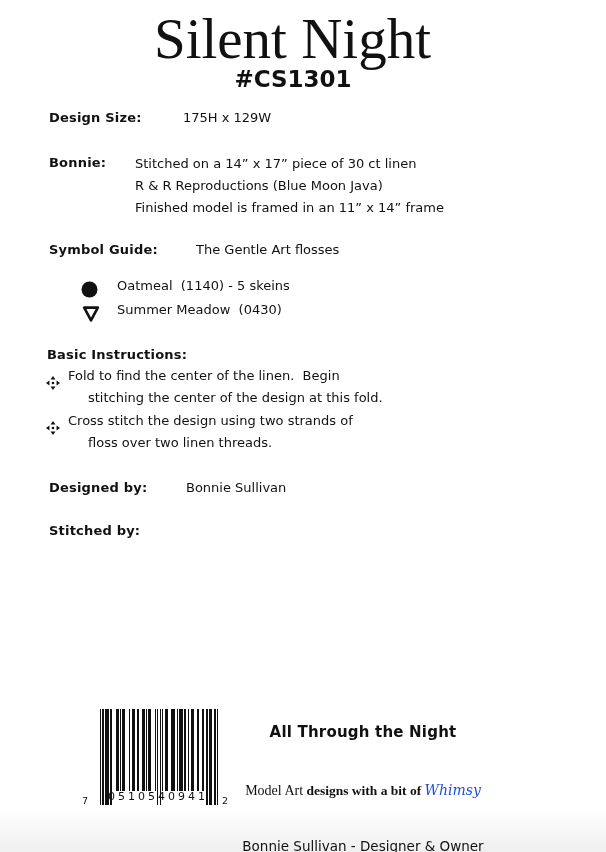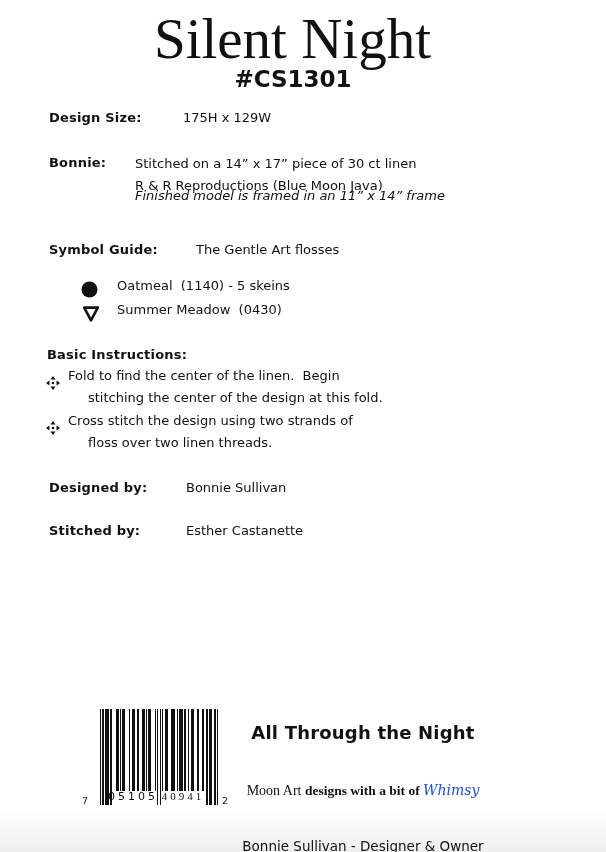--- a/index.html
+++ b/index.html
@@ -16,21 +16,21 @@
     font-family:"Liberation Serif","DejaVu Serif",serif;
     font-weight:normal;
   }
   .lbl{font-weight:bold;letter-spacing:.2px;}
   .body17{font-size:13px;}
   .icon{position:absolute;}
   .footer{
     position:absolute;left:153px;top:684px;width:420px;
     text-align:center;white-space:pre;
   }
-  .footer .company{font-size:18px;font-weight:bold;line-height:21px;letter-spacing:.2px;}
+  .footer .company{font-size:15px;font-weight:bold;line-height:21px;letter-spacing:.2px;}
   .footer .fline{font-size:13.5px;line-height:16.5px;}
   .footer .tagline{line-height:17px;}
   .tag-serif{font-family:"Liberation Serif","DejaVu Serif",serif;font-size:14px;}
   .tag-mid{font-weight:bold;font-family:Liberation Serif, serif;}
   .tag-whimsy{font-family:"DejaVu Serif",serif;font-style:italic;color:#1d4ed8;font-size:14px;}
   .bc-num{position:absolute;font-size:11px;letter-spacing:3px;text-align:center;}
   .bc-end{position:absolute;font-size:9.5px;}
   #bottom-band{
     position:absolute;left:0;bottom:0;width:606px;height:42px;
     background:linear-gradient(180deg,#ffffff 0%,#efefef 100%);
@@ -46,21 +46,21 @@
 
   <div class="t serif-title" style="left:0;top:6px;width:585px;text-align:center;font-size:57px;">Silent Night</div>
   <div class="t" style="left:0;top:66px;width:586px;text-align:center;font-size:23px;font-weight:bold;">#CS1301</div>
 
   <div class="t lbl body17" style="left:49px;top:111px;">Design Size:</div>
   <div class="t body17" style="left:183px;top:111px;">175H x 129W</div>
 
   <div class="t lbl body17" style="left:49px;top:156px;">Bonnie:</div>
   <div class="t body17" style="left:135px;top:157px;">Stitched on a 14” x 17” piece of 30 ct linen</div>
   <div class="t body17" style="left:135px;top:179px;">R &amp; R Reproductions (Blue Moon Java)</div>
-  <div class="t body17" style="left:135px;top:189px;font-style:italic;">Finished model is framed in an 11” x 14” frame</div>
+  <div class="t body17" style="left:135px;top:201px;">Finished model is framed in an 11” x 14” frame</div>
 
   <div class="t lbl body17" style="left:49px;top:243px;">Symbol Guide:</div>
   <div class="t body17" style="left:196px;top:243px;">The Gentle Art flosses</div>
 
   <span class="icon" style="left:81px;top:281px;">
     <svg width="17" height="17" viewBox="0 0 17 17">
         <circle cx="8.5" cy="8.5" r="8" fill="#111"></circle>
       </svg>
   </span>
   <div class="t body17" style="left:117px;top:279px;">Oatmeal  (1140) - 5 skeins</div>
@@ -95,21 +95,20 @@
       <circle cx="6.5" cy="6.5" r="1.2"></circle>
     </svg>
   </span>
   <div class="t body17" style="left:68px;top:414px;">Cross stitch the design using two strands of</div>
   <div class="t body17" style="left:88px;top:436px;">floss over two linen threads.</div>
 
   <div class="t lbl body17" style="left:49px;top:481px;">Designed by:</div>
   <div class="t body17" style="left:186px;top:481px;">Bonnie Sullivan</div>
 
   <div class="t lbl body17" style="left:49px;top:524px;">Stitched by:</div>
-  <div class="t body17" style="left:186px;top:524px;">Esther Castanette</div>
 
   <svg id="barcode" style="position:absolute;left:100px;top:709px;z-index:1;" width="118" height="96" viewBox="0 0 95 100" preserveAspectRatio="none" shape-rendering="crispEdges">
       <rect x="0" y="0" width="1" height="100" fill="#111"></rect>
       <rect x="2" y="0" width="1" height="100" fill="#111"></rect>
       <rect x="4" y="0" width="1" height="100" fill="#111"></rect>
       <rect x="5" y="0" width="1" height="100" fill="#111"></rect>
       <rect x="6" y="0" width="1" height="100" fill="#111"></rect>
       <rect x="8" y="0" width="1" height="100" fill="#111"></rect>
       <rect x="9" y="0" width="1" height="100" fill="#111"></rect>
       <rect x="13" y="0" width="1" height="85" fill="#111"></rect>
@@ -151,26 +150,26 @@
       <rect x="83" y="0" width="1" height="85" fill="#111"></rect>
       <rect x="85" y="0" width="1" height="100" fill="#111"></rect>
       <rect x="86" y="0" width="1" height="100" fill="#111"></rect>
       <rect x="88" y="0" width="1" height="100" fill="#111"></rect>
       <rect x="89" y="0" width="1" height="100" fill="#111"></rect>
       <rect x="92" y="0" width="1" height="100" fill="#111"></rect>
       <rect x="94" y="0" width="1" height="100" fill="#111"></rect>
     </svg>
   <div class="bc-end" style="left:82px;top:795px;z-index:1;">7</div>
   <div class="bc-num" style="left:107px;top:790px;width:52px;z-index:1;">05105</div>
-  <div class="bc-num" style="left:157px;top:790px;width:52px;z-index:1;font-family:Liberation Serif, serif;">40941</div>
+  <div class="bc-num" style="left:157px;top:790px;width:52px;z-index:1;">40941</div>
   <div class="bc-end" style="left:222px;top:795px;z-index:1;">2</div>
 
   <div class="footer" style="z-index:1;">
     <div class="company">All Through the Night</div>
-    <div class="tagline"><span class="tag-serif">Moon Art</span><span class="fline tag-mid"> designs with a bit of </span><span class="tag-whimsy">Whimsy</span></div>
+    <div class="tagline"><span class="tag-serif">Model Art</span><span class="fline tag-mid"> designs with a bit of </span><span class="tag-whimsy">Whimsy</span></div>
     <div class="fline">Bonnie Sullivan - Designer &amp; Owner</div>
     
     
     
     
     
   </div>
 
 </div>
 

